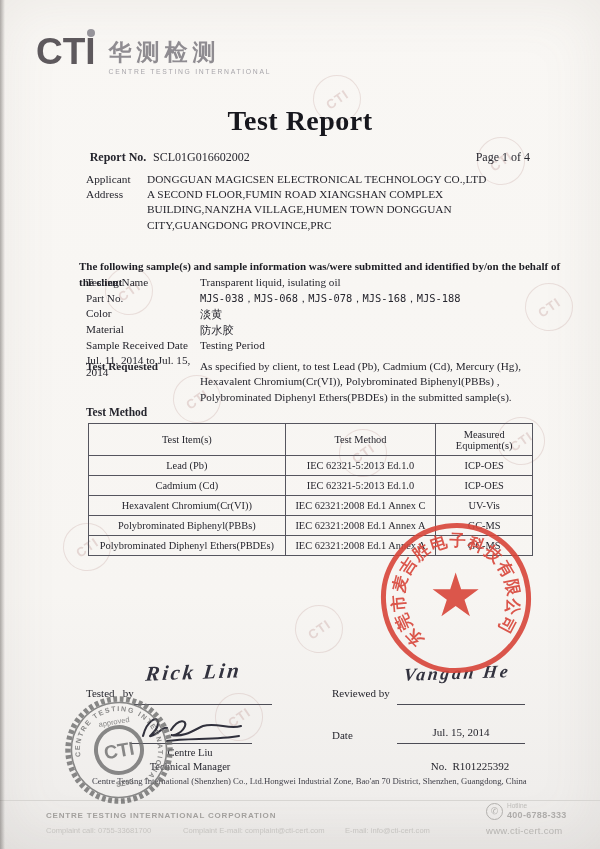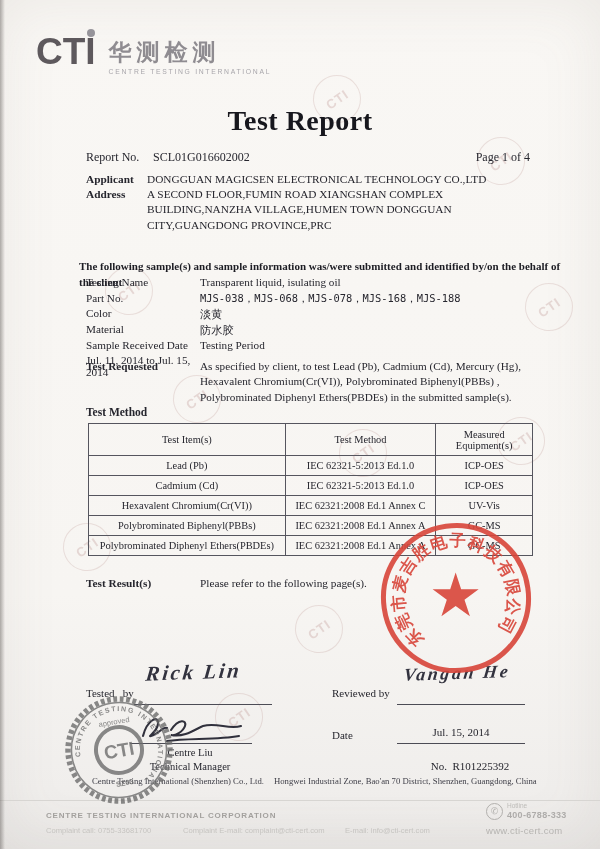--- a/index.html
+++ b/index.html
@@ -21,26 +21,26 @@
   .cti{font-family:"Liberation Sans","DejaVu Sans",sans-serif;font-weight:800;
     font-size:37px;line-height:36px;color:#5e595d;letter-spacing:0;}
   .cti-dot{position:absolute;right:1px;top:-5px;width:8px;height:8px;border-radius:50%;background:#96949a;}
   .logo-right{margin-left:13px;padding-top:7px;}
   .cn{font-size:23px;line-height:24px;color:#8f8c91;font-weight:700;letter-spacing:5px;}
   .sub{font-family:"Liberation Sans",sans-serif;font-size:6.8px;color:#a8a6ab;letter-spacing:1.7px;margin-top:3px;}
   
   h1{position:absolute;top:104px;left:0;right:0;margin:0;text-align:center;
     font-size:28px;line-height:34px;font-weight:700;color:#17171d;letter-spacing:.5px;}
   .report-row{position:absolute;top:150px;left:86px;width:454px;font-size:12px;}
-  .report-row .lab{font-weight:400;display:inline-block;min-width:64px;}
+  .report-row .lab{font-weight:700;display:inline-block;min-width:64px;text-align:center;}
   .page-no{position:absolute;right:10px;top:0;}
   
   .app-block{position:absolute;top:172px;left:86px;width:454px;display:grid;
     grid-template-columns:61px 1fr;font-size:11.3px;line-height:15.2px;}
-  .app-block .lab{font-weight:700;}
+  .app-block .lab{font-weight:400;}
   
   .intro{position:absolute;top:242px;left:62px;width:486px;margin:17px;
     font-weight:700;font-size:11px;line-height:15.5px;color:#1d1d24;}
   
   #sample-grid{position:absolute;top:276px;left:86px;width:454px;display:grid;
     grid-template-columns:114px 1fr;grid-auto-rows:15.7px;font-size:11.2px;}
   #sample-grid .mono{font-family:"DejaVu Sans Mono","Liberation Mono",monospace;font-size:10.4px;}
   
   .t-req{position:absolute;top:359px;left:86px;width:458px;display:grid;
     grid-template-columns:114px 1fr;font-size:11.2px;line-height:15.4px;}
@@ -70,21 +70,21 @@
     font-size:60px;color:var(--seal-red);line-height:60px;}
   
   .sig-label{position:absolute;font-size:11px;white-space:pre;}
   .hand{position:absolute;font-style:italic;font-weight:700;color:#32323e;
     letter-spacing:2.5px;transform:skewX(-8deg) rotate(-2deg);white-space:nowrap;}
   .sig-line{position:absolute;border-top:1.2px solid #4c4c55;height:0;}
   .sig-name{position:absolute;font-size:10.5px;text-align:center;}
   .danny-svg{position:absolute;left:136px;top:710px;}
   .company-line{position:absolute;top:776px;left:92px;width:460px;font-size:8.7px;
     color:#3f3f48;white-space:nowrap;}
-  .company-line .addr{margin-left:10px;}
+  .company-line .addr{}
   
   .stamp{position:absolute;left:62px;top:693px;width:114px;height:114px;color:#6d6d6d;
     opacity:.8;transform:rotate(-10deg);z-index:3;}
   
   .footer-rule{position:absolute;top:800px;left:0;width:600px;height:1px;background:#d7d5d2;}
   .f-corp{position:absolute;top:811px;left:46px;font-family:"Liberation Sans",sans-serif;
     font-size:8px;font-weight:700;letter-spacing:.8px;color:#a3a19e;}
   .f-item{position:absolute;top:826px;font-family:"Liberation Sans",sans-serif;
     font-size:7.6px;color:#c6c4c1;}
   .phone-icon{position:absolute;left:486px;top:803px;width:15px;height:15px;border-radius:50%;
@@ -194,24 +194,20 @@
           <td>GC-MS</td>
         </tr>
         <tr>
           <td>Polybrominated Diphenyl Ethers(PBDEs)</td>
           <td>IEC 62321:2008 Ed.1 Annex A</td>
           <td>GC-MS</td>
         </tr>
       </tbody>
   </table>
 
-  <div class="t-res">
-    <div class="lab">Test Result(s)</div>
-    <div>Please refer to the following page(s).</div>
-  </div>
 
   <div class="seal" id="seal">
     <div class="seal-border"></div>
     <div class="seal-star">★</div>
   <span class="ch" style="transform: rotate(-126deg) translateY(-57px);">东</span>
       <span class="ch" style="transform: rotate(-106.615deg) translateY(-57px);">莞</span>
       <span class="ch" style="transform: rotate(-87.2308deg) translateY(-57px);">市</span>
       <span class="ch" style="transform: rotate(-67.8462deg) translateY(-57px);">麦</span>
       <span class="ch" style="transform: rotate(-48.4615deg) translateY(-57px);">吉</span>
       <span class="ch" style="transform: rotate(-29.0769deg) translateY(-57px);">胜</span>

